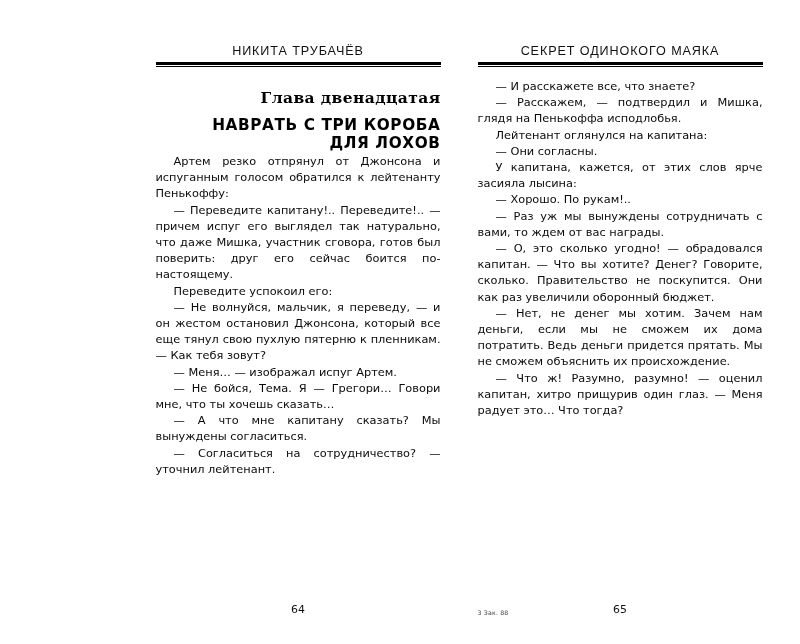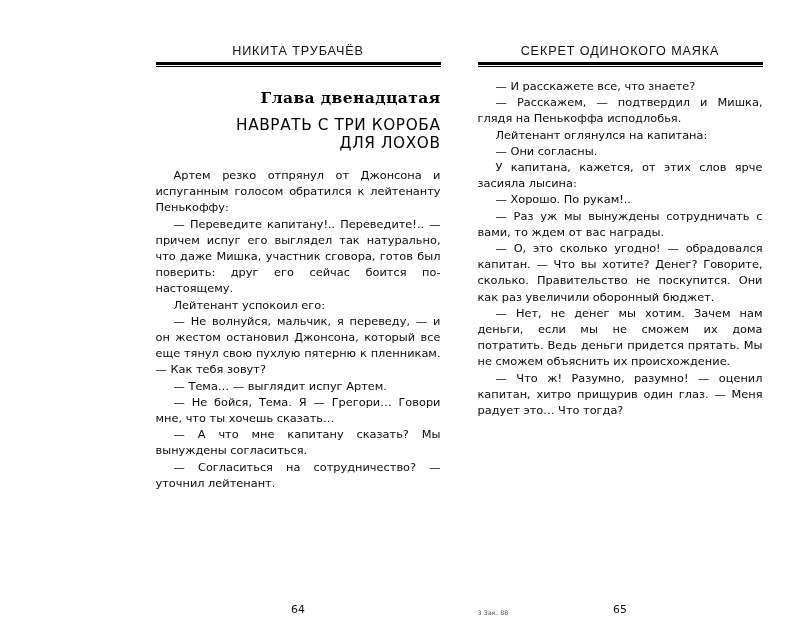--- a/index.html
+++ b/index.html
@@ -67,29 +67,28 @@
   }
   .chapter-number {
     font-family: "DejaVu Serif", serif;
     font-weight: bold;
     font-size: 15.5px;
     letter-spacing: 0.4px;
     line-height: 1.2;
   }
   .chapter-title {
     font-family: "DejaVu Sans", sans-serif;
-    font-weight: normal;
+    font-weight: bold;
     font-size: 15.3px;
     letter-spacing: 0.6px;
     line-height: 1.22;
     margin-top: 8px;
   }
   .chapter-title .tline { display: block; }
   .body-text {
-    margin-top: 14px;
     font-size: 11.35px;
     line-height: 16.2px;
     text-align: justify;
     text-justify: inter-word;
     hyphens: manual;
     color: #0a0a0a;
   }
   .body-text.no-top {
     margin-top: 11px;
   }
@@ -136,23 +135,23 @@
         <div class="chapter-number">Глава двенадцатая</div>
         <div class="chapter-title">
           <span class="tline">НАВРАТЬ С ТРИ КОРОБА</span>
           <span class="tline">ДЛЯ ЛОХОВ</span>
         </div>
       </div>
 
       <div class="body-text">
         <p class="para">Артем резко отпрянул от Джонсона и испуганным голосом обратился к лейтенанту Пенькоффу:</p>
         <p class="para">— Переведите капитану!.. Переведите!.. — причем испуг его выглядел так натурально, что даже Мишка, участник сговора, готов был поверить: друг его сейчас боится по-настоящему.</p>
-        <p class="para">Лейтенант успокоил его:</p>
+        <p class="para">Переведите успокоил его:</p>
         <p class="para">— Не волнуйся, мальчик, я переведу, — и он жестом остановил Джонсона, который все еще тянул свою пухлую пятерню к пленникам. — Как тебя зовут?</p>
-        <p class="para">— Тема… — выглядит испуг Артем.</p>
+        <p class="para">— Меня… — изображал испуг Артем.</p>
         <p class="para">— Не бойся, Тема. Я — Грегори… Говори мне, что ты хочешь сказать…</p>
         <p class="para">— А что мне капитану сказать? Мы вынуждены согласиться.</p>
         <p class="para">— Согласиться на сотрудничество? — уточнил лейтенант.</p>
       </div>
 
       <div class="footer">
         <div class="footer-wrap">
           <div class="folio">64</div>
         </div>
       </div>

